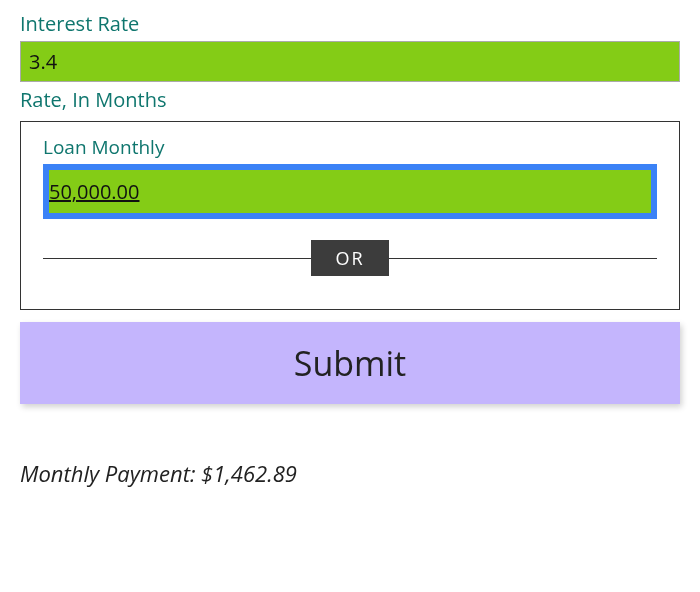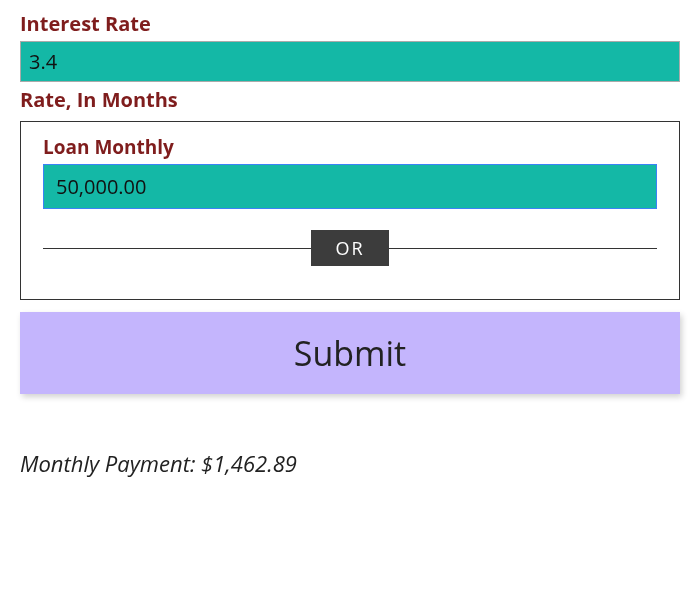--- a/index.html
+++ b/index.html
@@ -13,45 +13,46 @@
       width: 700px;
       height: 592px;
       padding: 10px 20px;
     }
     .form-group {
       margin-bottom: 4px;
     }
     .form-label {
       display: block;
       font-size: 20px;
-      color: #7f1d1d;
+      color: #0f766e;
       margin-bottom: 4px;
-      font-weight: 700;
+      font-weight: 400;
     }
     .form-input {
       width: 100%;
       font-size: 20px;
       padding: 6px 8px;
       border: 1px solid #aaa;
       color: #111;
       font-family: inherit;
-      background: #14b8a6;
+      background: #84cc16;
     }
     .bordered-section {
       border: 1px solid #333;
       padding: 12px 22px 18px 22px;
       margin-top: 8px;
       margin-bottom: 12px;
     }
     .bordered-section .form-label {
       font-size: 19px;
     }
     .bordered-section .form-input {
-      border: 1px solid #3b82f6;
-      padding: 8px 12px;
+      border: 6px solid #3b82f6;
+      padding: 8px 0;
+      text-decoration: underline;
     }
     .divider-row {
       position: relative;
       margin: 24px 0 18px 0;
       height: 30px;
       display: flex;
       align-items: center;
       justify-content: center;
     }
     .divider-line {

